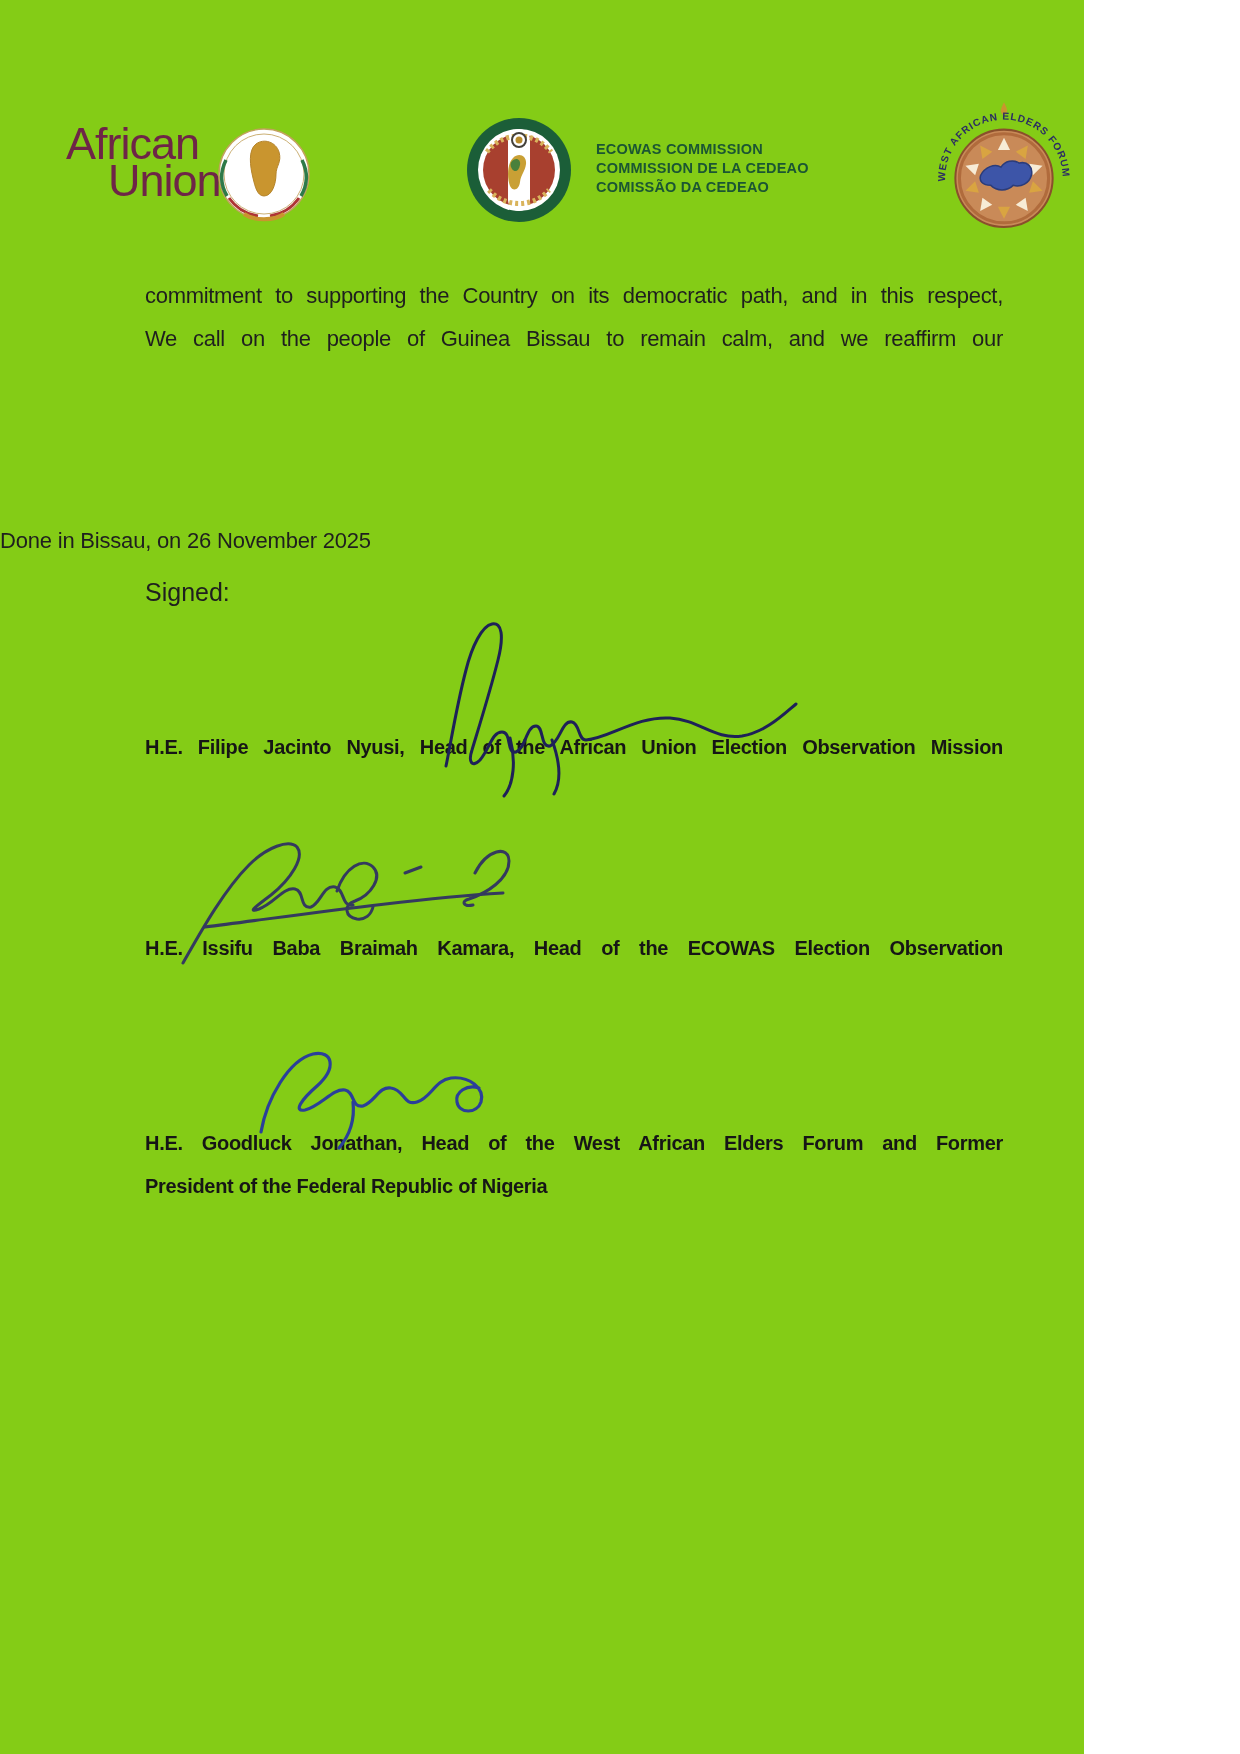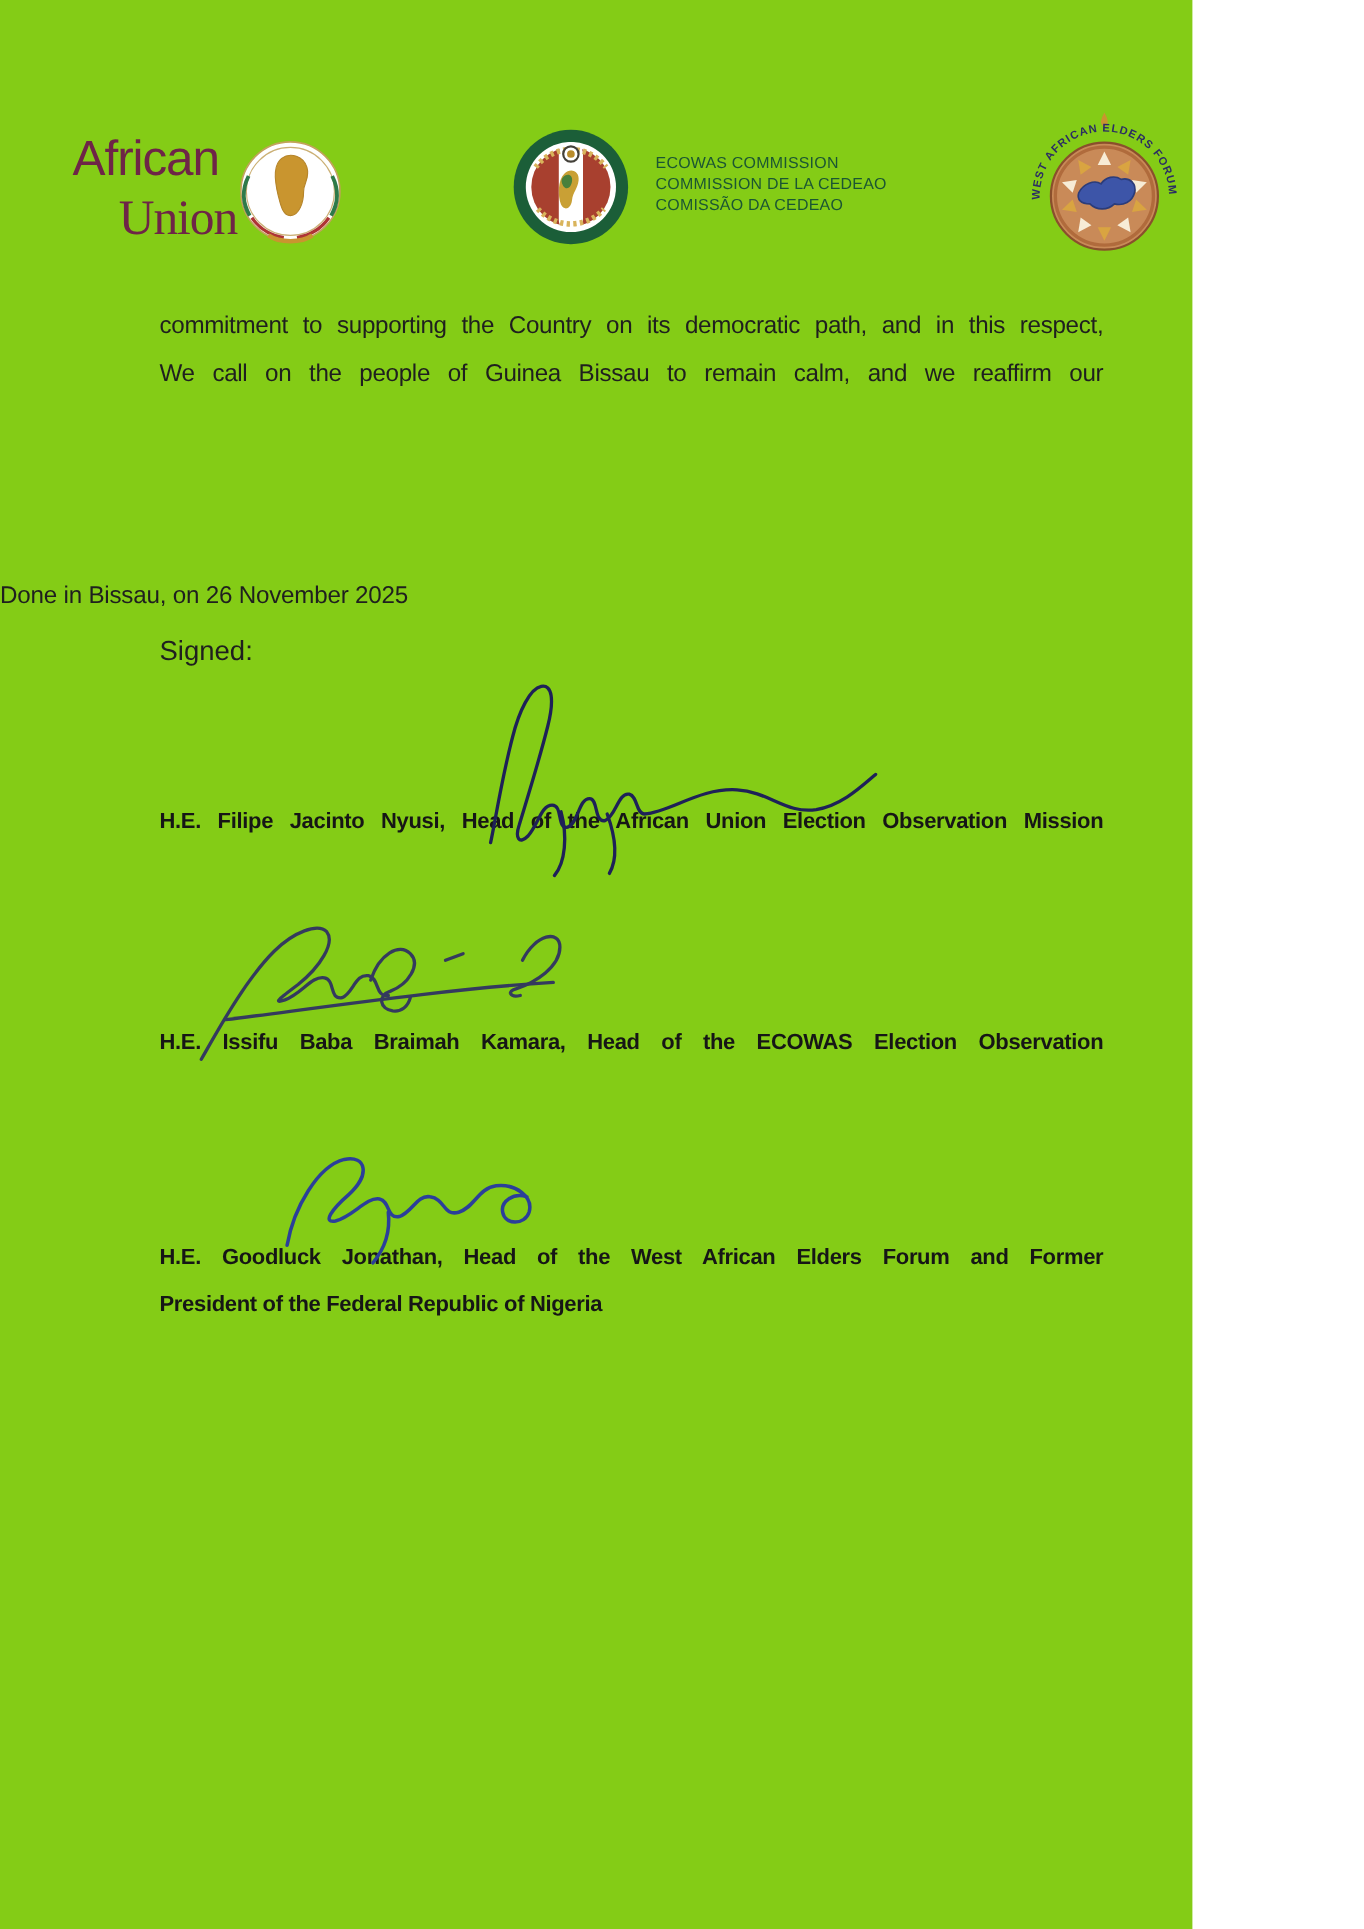--- a/index.html
+++ b/index.html
@@ -20,21 +20,21 @@
     position: absolute;
     font-size: 45px;
     letter-spacing: -1px;
     color: #6e2547;
     font-weight: 400;
   }
   .ecowas-text {
     position: absolute;
     left: 596px; top: 140px;
     font-size: 14.5px;
-    font-weight: 400;
+    font-weight: 700;
     line-height: 19px;
     letter-spacing: 0.2px;
     color: #1b5633;
   }
 
   
   .para {
     position: absolute;
     left: 145px; top: 274px;
     width: 858px;
@@ -94,21 +94,21 @@
 
   svg { overflow: visible; }
   .sig path { fill: none; stroke-linecap: round; stroke-linejoin: round; }
 </style>
 </head>
 <body>
 
 <div class="page">
 
   <div class="au-word" style="left:66px; top:118px;">African</div>
-  <div class="au-word" style="left:108px; top:172px;font-family:Liberation Serif, serif;">Union</div>
+  <div class="au-word" style="left:108px; top:155px;">Union</div>
 
   <svg class="abs" style="left:216px; top:126px;" width="96" height="96" viewBox="0 0 96 96">
     <circle cx="48" cy="48" r="45" fill="#ffffff" stroke="#c2a25c" stroke-width="1.5"></circle>
     <circle cx="48" cy="48" r="40" fill="none" stroke="#cbb075" stroke-width="1"></circle>
     <path d="M 40 18 C 48 12 60 16 63 26 C 66 36 60 40 60 48 C 60 58 56 70 48 70 C 41 70 39 60 37 52 C 34 40 32 24 40 18 Z" fill="#c9952f" stroke="#b5842a" stroke-width="1"></path>
     <path d="M 10 34 C 4 46 4 58 11 70" fill="none" stroke="#2e7a49" stroke-width="3.5"></path>
     <path d="M 86 34 C 92 46 92 58 85 70" fill="none" stroke="#2e7a49" stroke-width="3.5"></path>
     <path d="M 13 72 C 20 82 30 88 42 90" fill="none" stroke="#ae3434" stroke-width="3"></path>
     <path d="M 83 72 C 76 82 66 88 54 90" fill="none" stroke="#ae3434" stroke-width="3"></path>
     <path d="M 28 88 C 38 95 58 95 68 88" fill="none" stroke="#c9952f" stroke-width="4"></path>

